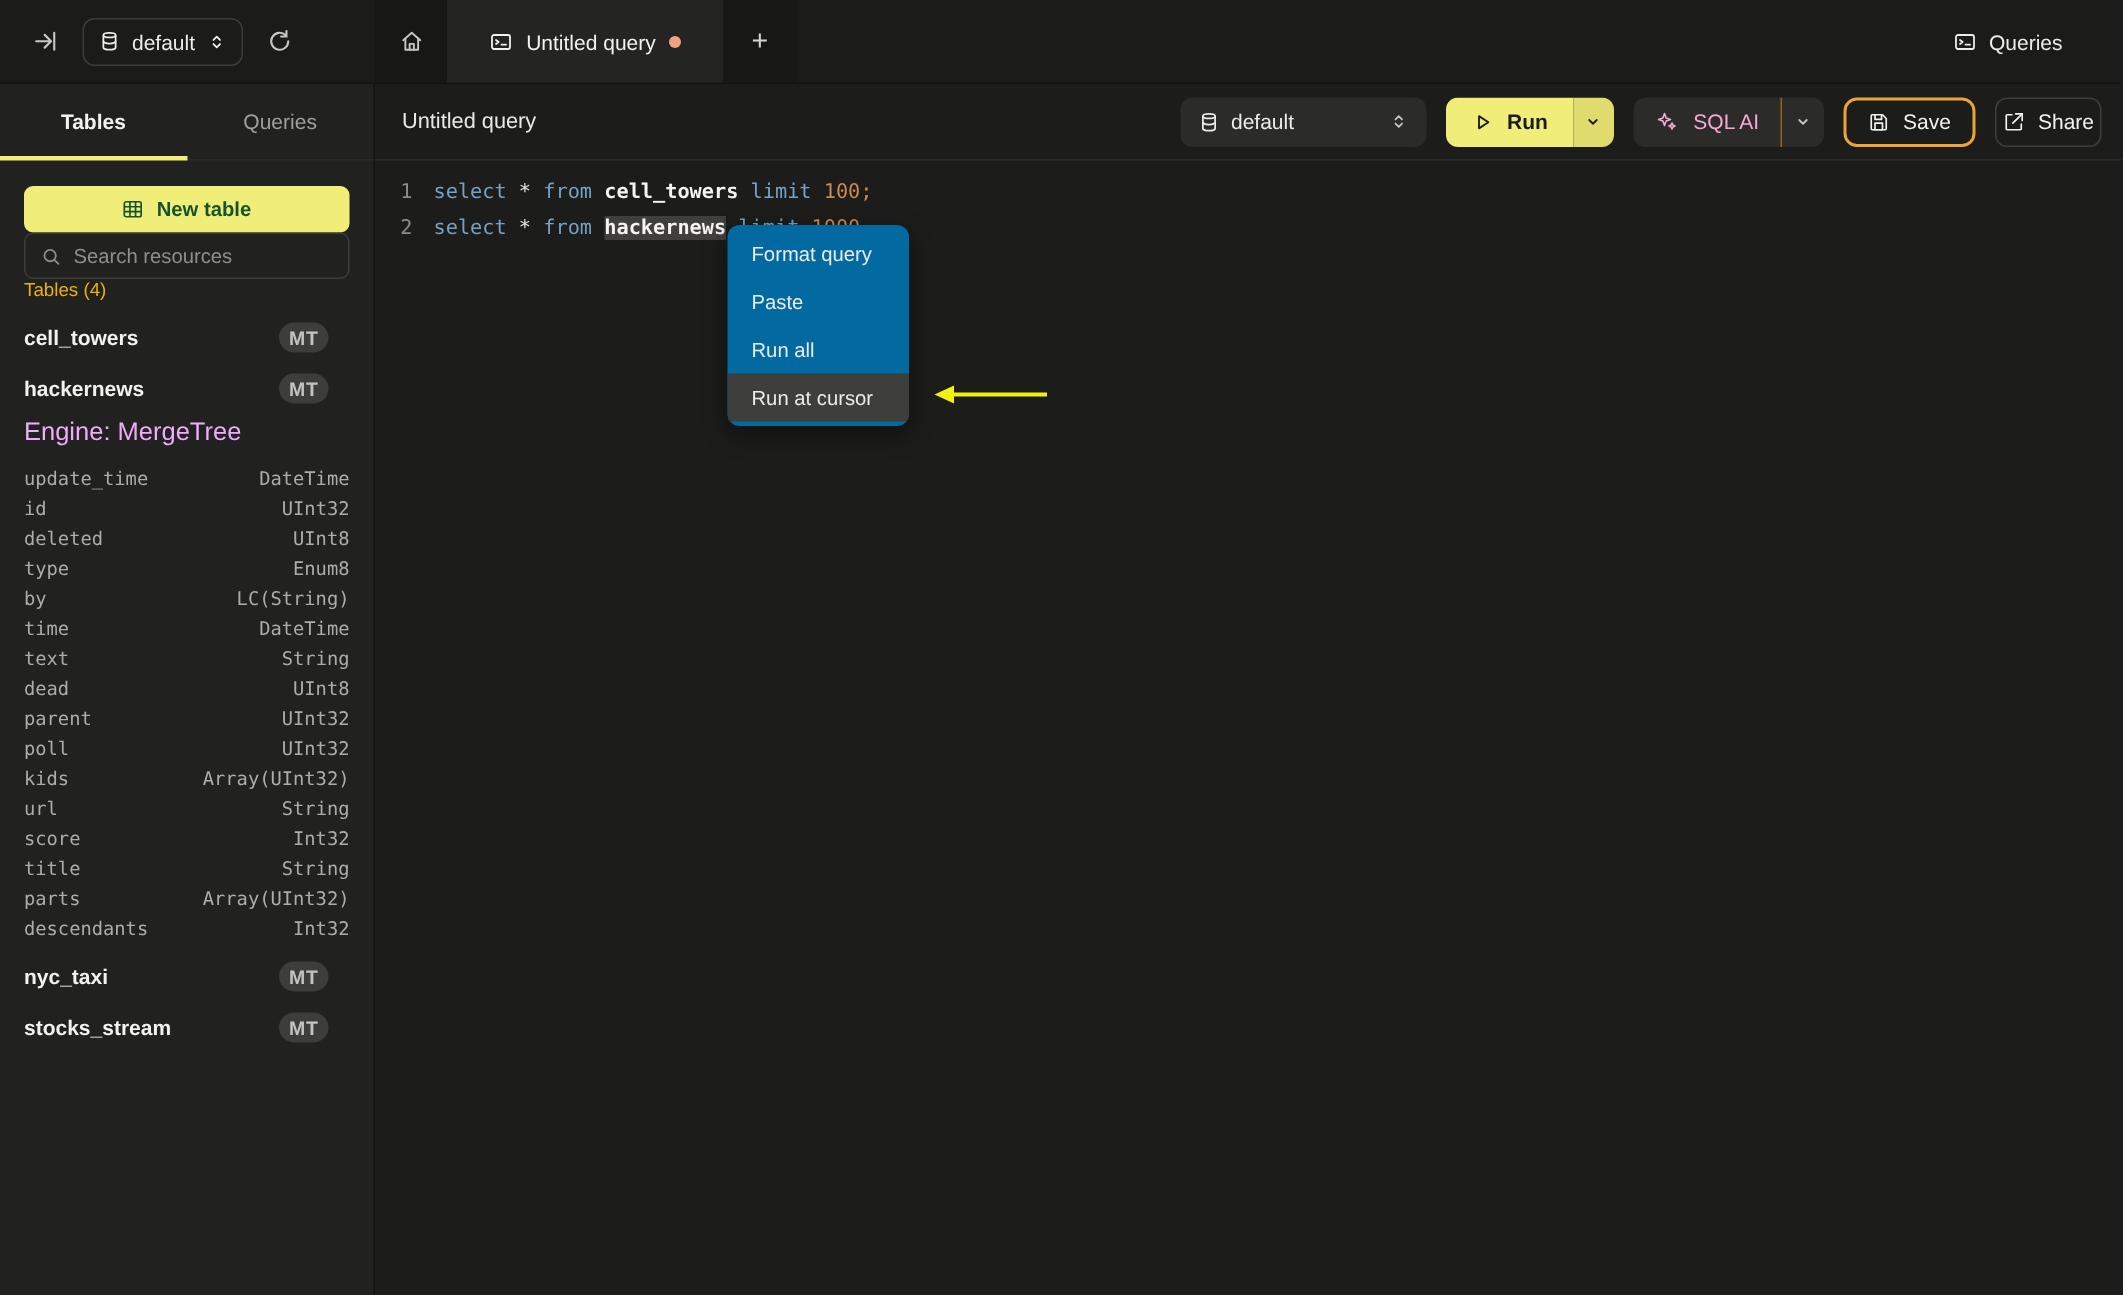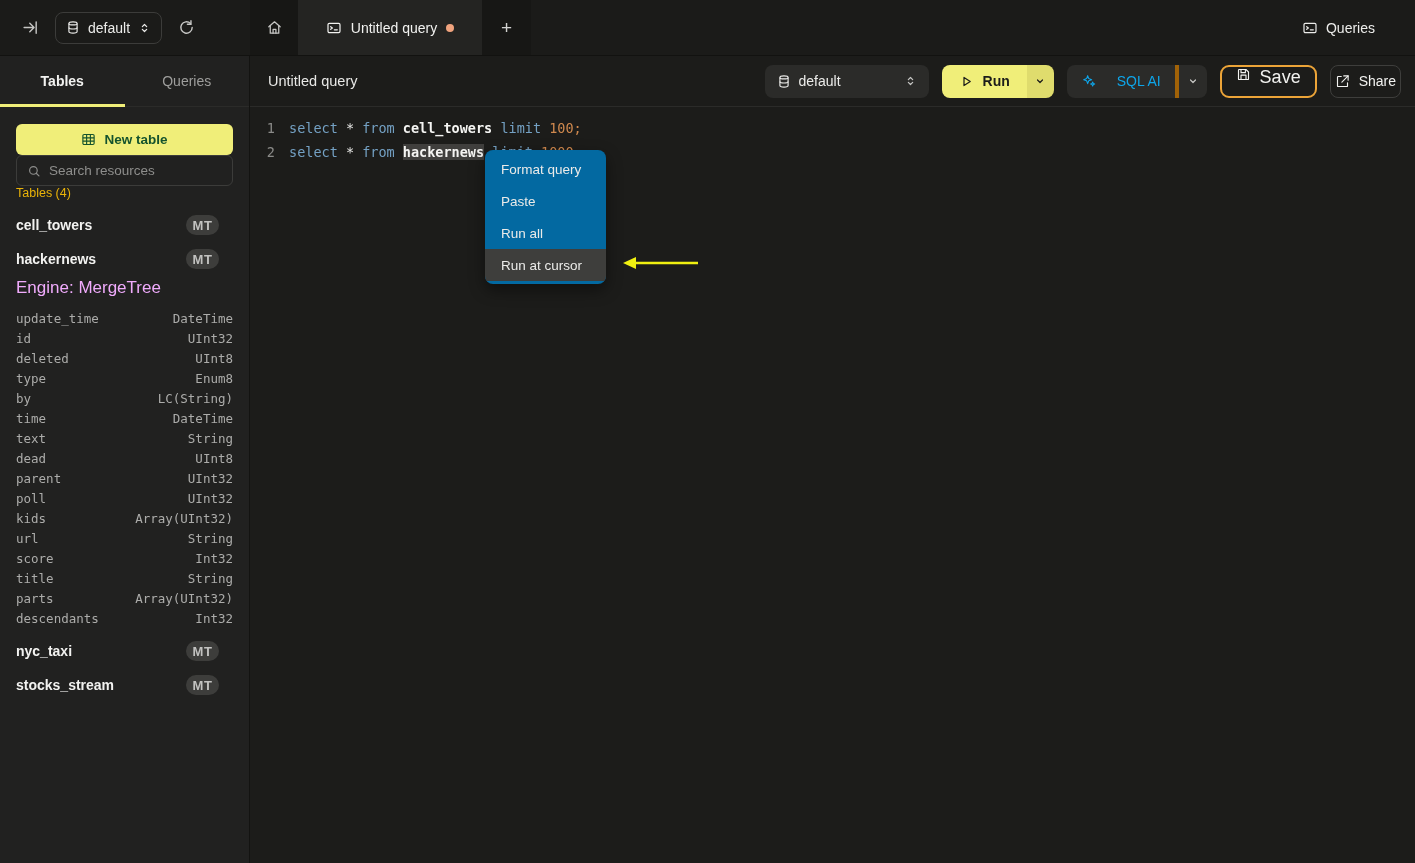--- a/index.html
+++ b/index.html
@@ -70,26 +70,26 @@
                 align-items:center; gap:8px; padding:0 12px; color:#ececea; font-size:14px;
                 cursor:pointer; }
   .select-box .caret-right { margin-left:auto; color:#c6c6c4; display:flex; }
   .run-group { display:flex; height:33px; border-radius:8px; overflow:hidden; cursor:pointer; }
   .run-main { background:var(--accent); display:flex; align-items:center; gap:9px;
               padding:0 17px; color:#1c1c1a; font-size:14px; font-weight:600; }
   .run-caret { width:27px; background:var(--accent-dark-segment); color:#1c1c1a;
                display:flex; align-items:center; justify-content:center; }
   .sqlai-group { display:flex; height:33px; border-radius:8px; background:#2b2b29;
                  overflow:hidden; cursor:pointer; }
-  .sqlai-main { display:flex; align-items:center; gap:20px; padding:0 14px; color:#0ea5e9;
-                font-size:14px; border-right:4px solid #a16207; }
+  .sqlai-main { display:flex; align-items:center; gap:10px; padding:0 14px; color:#f9a8d4;
+                font-size:14px; border-right:1px solid #a16207; }
   .sqlai-caret { width:28px; display:flex; align-items:center; justify-content:center;
                  color:#c6c6c4; }
   .save-btn { height:33px; border:2px solid var(--save-border); border-radius:9px; display:flex;
-              gap:9px; padding:0 14px; color:#f2f2f0; font-size:18px;
+              align-items:center; gap:9px; padding:0 14px; color:#f2f2f0; font-size:14px;
               cursor:pointer; }
   .share-btn { height:33px; border:1px solid #3e3e3c; border-radius:8px; display:flex;
                align-items:center; gap:9px; padding:0 4px; color:#f2f2f0; font-size:14px;
                cursor:pointer; }
 
   
   .editor { position:relative; flex:1; padding-top:9px;
             font-family:"DejaVu Sans Mono", monospace; font-size:13.5px; }
   .code-line { height:24px; line-height:24px; display:flex; white-space:pre; }
   .gutter { width:25px; flex-shrink:0; text-align:right; color:#8b8b89; }

